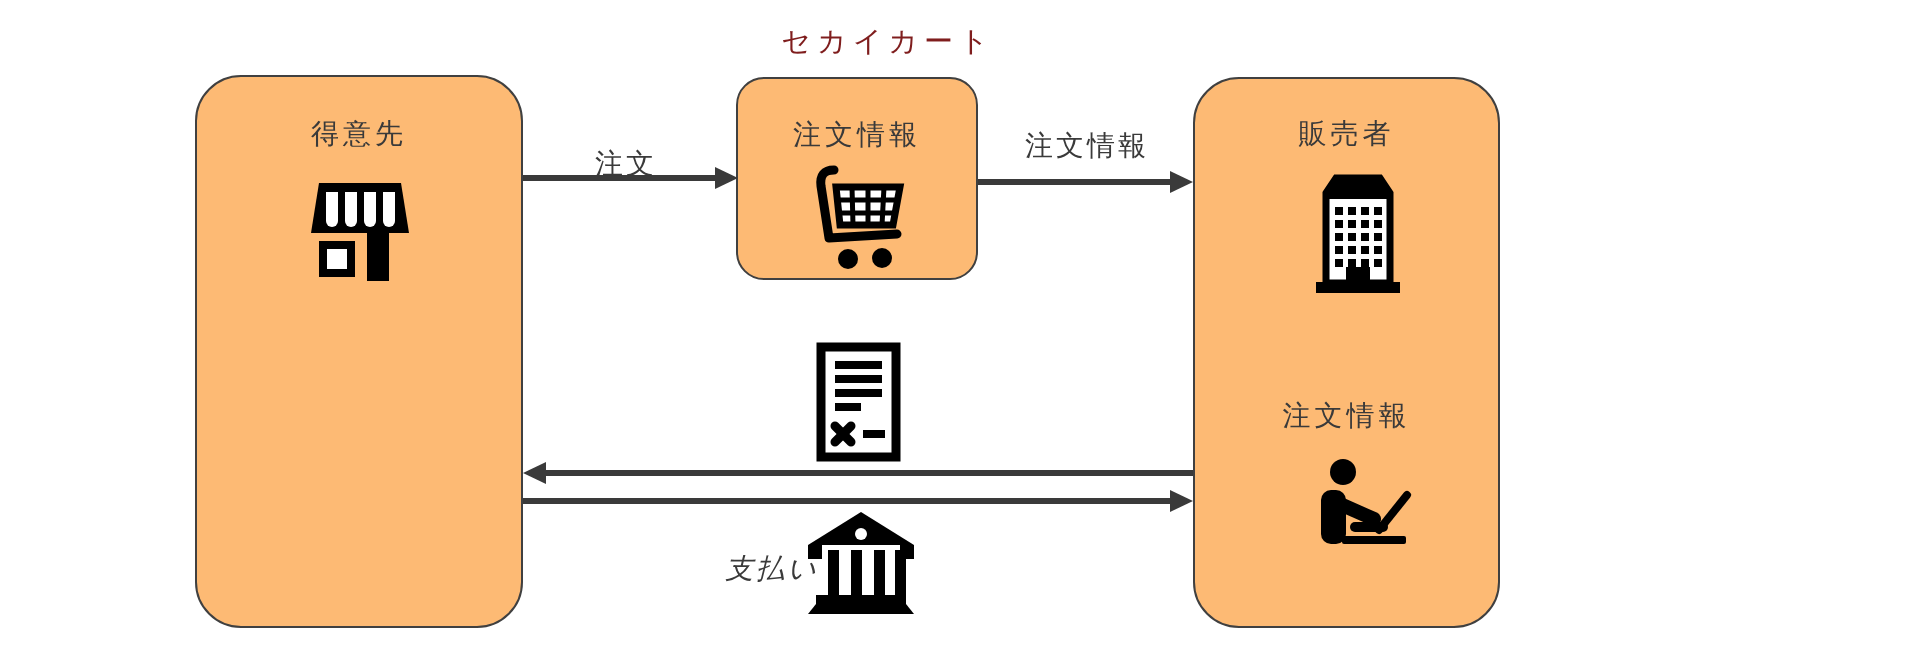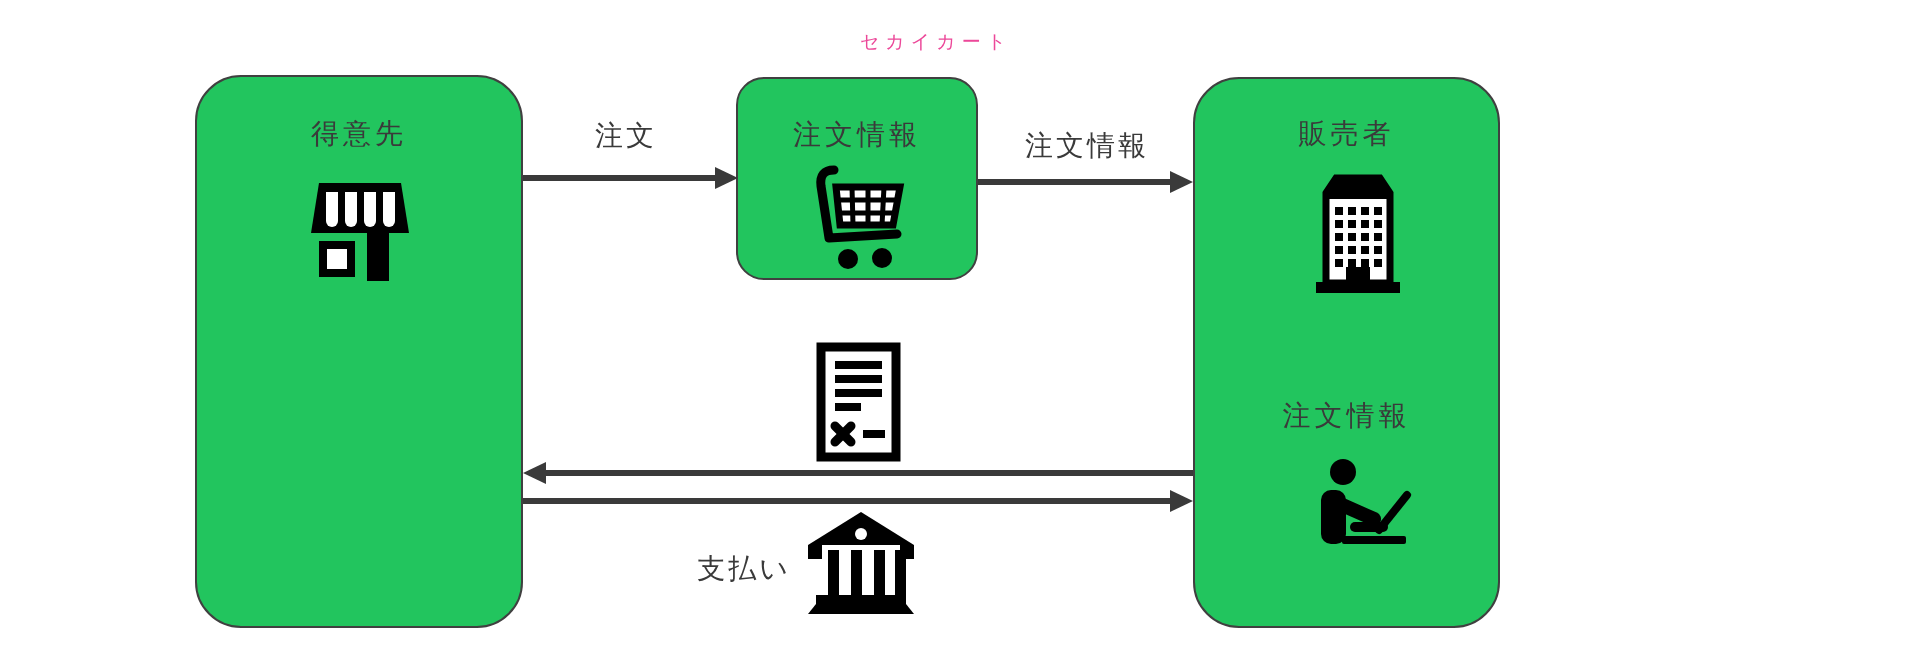--- a/index.html
+++ b/index.html
@@ -1,20 +1,20 @@
 <!DOCTYPE html>
 <html><head>
 <meta charset="utf-8">
 <style>
   html,body{margin:0;padding:0;background:#ffffff;}
   .canvas{position:relative;width:1920px;height:651px;background:#ffffff;overflow:hidden;
           font-family:"Liberation Sans","DejaVu Sans",sans-serif;}
-  .diagram-title{position:absolute;left:936px;top:42px;transform:translate(-50%,-50%);
-          font-size:19px;letter-spacing:6px;color:#ec4899;white-space:nowrap;}
-  .node{position:absolute;background:#22c55e;border:2.5px solid #404040;box-sizing:border-box;}
+  .diagram-title{position:absolute;left:888px;top:42px;transform:translate(-50%,-50%);
+          font-size:29px;letter-spacing:6px;color:#7f1d1d;white-space:nowrap;}
+  .node{position:absolute;background:#fdba74;border:2.5px solid #404040;box-sizing:border-box;}
   .node-big{border-radius:46px;}
   .node-small{border-radius:28px;}
   .node-label{position:absolute;left:0;right:0;text-align:center;font-size:28px;
           letter-spacing:4px;color:#3a3a3a;white-space:nowrap;}
   .edge-label{position:absolute;transform:translate(-50%,-50%);font-size:28px;
           letter-spacing:3px;color:#3a3a3a;white-space:nowrap;}
   .icon{position:absolute;}
   .arrows{position:absolute;left:0;top:0;}
 </style>
 </head>
@@ -110,23 +110,23 @@
       <line x1="523" y1="501" x2="1172" y2="501"></line>
     </g>
     <g fill="#3a3a3a">
       <polygon points="715,167 738,178 715,189"></polygon>
       <polygon points="1170,171 1193,182 1170,193"></polygon>
       <polygon points="546,462 523,473 546,484"></polygon>
       <polygon points="1170,490 1193,501 1170,512"></polygon>
     </g>
   </svg>
 
-  <div class="edge-label" style="left:626px;top:136px;">注文</div>
+  <div class="edge-label" style="left:626px;top:164px;">注文</div>
   <div class="edge-label" style="left:1087px;top:146px;">注文情報</div>
-  <div class="edge-label" style="left:744px;top:569px;">支払い</div>
+  <div class="edge-label" style="left:772px;top:569px;font-style:italic;">支払い</div>
 
   <svg class="icon" style="left:815px;top:342px;" width="87" height="120" viewBox="0 0 87 120">
     <rect x="6" y="5" width="75" height="110" fill="#ffffff" stroke="#000000" stroke-width="9"></rect>
     <g fill="#000000">
       <rect x="20" y="19" width="47" height="8"></rect>
       <rect x="20" y="33" width="47" height="8"></rect>
       <rect x="20" y="47" width="47" height="8"></rect>
       <rect x="20" y="61" width="26" height="8"></rect>
       <rect x="48" y="88" width="22" height="8"></rect>
     </g>

